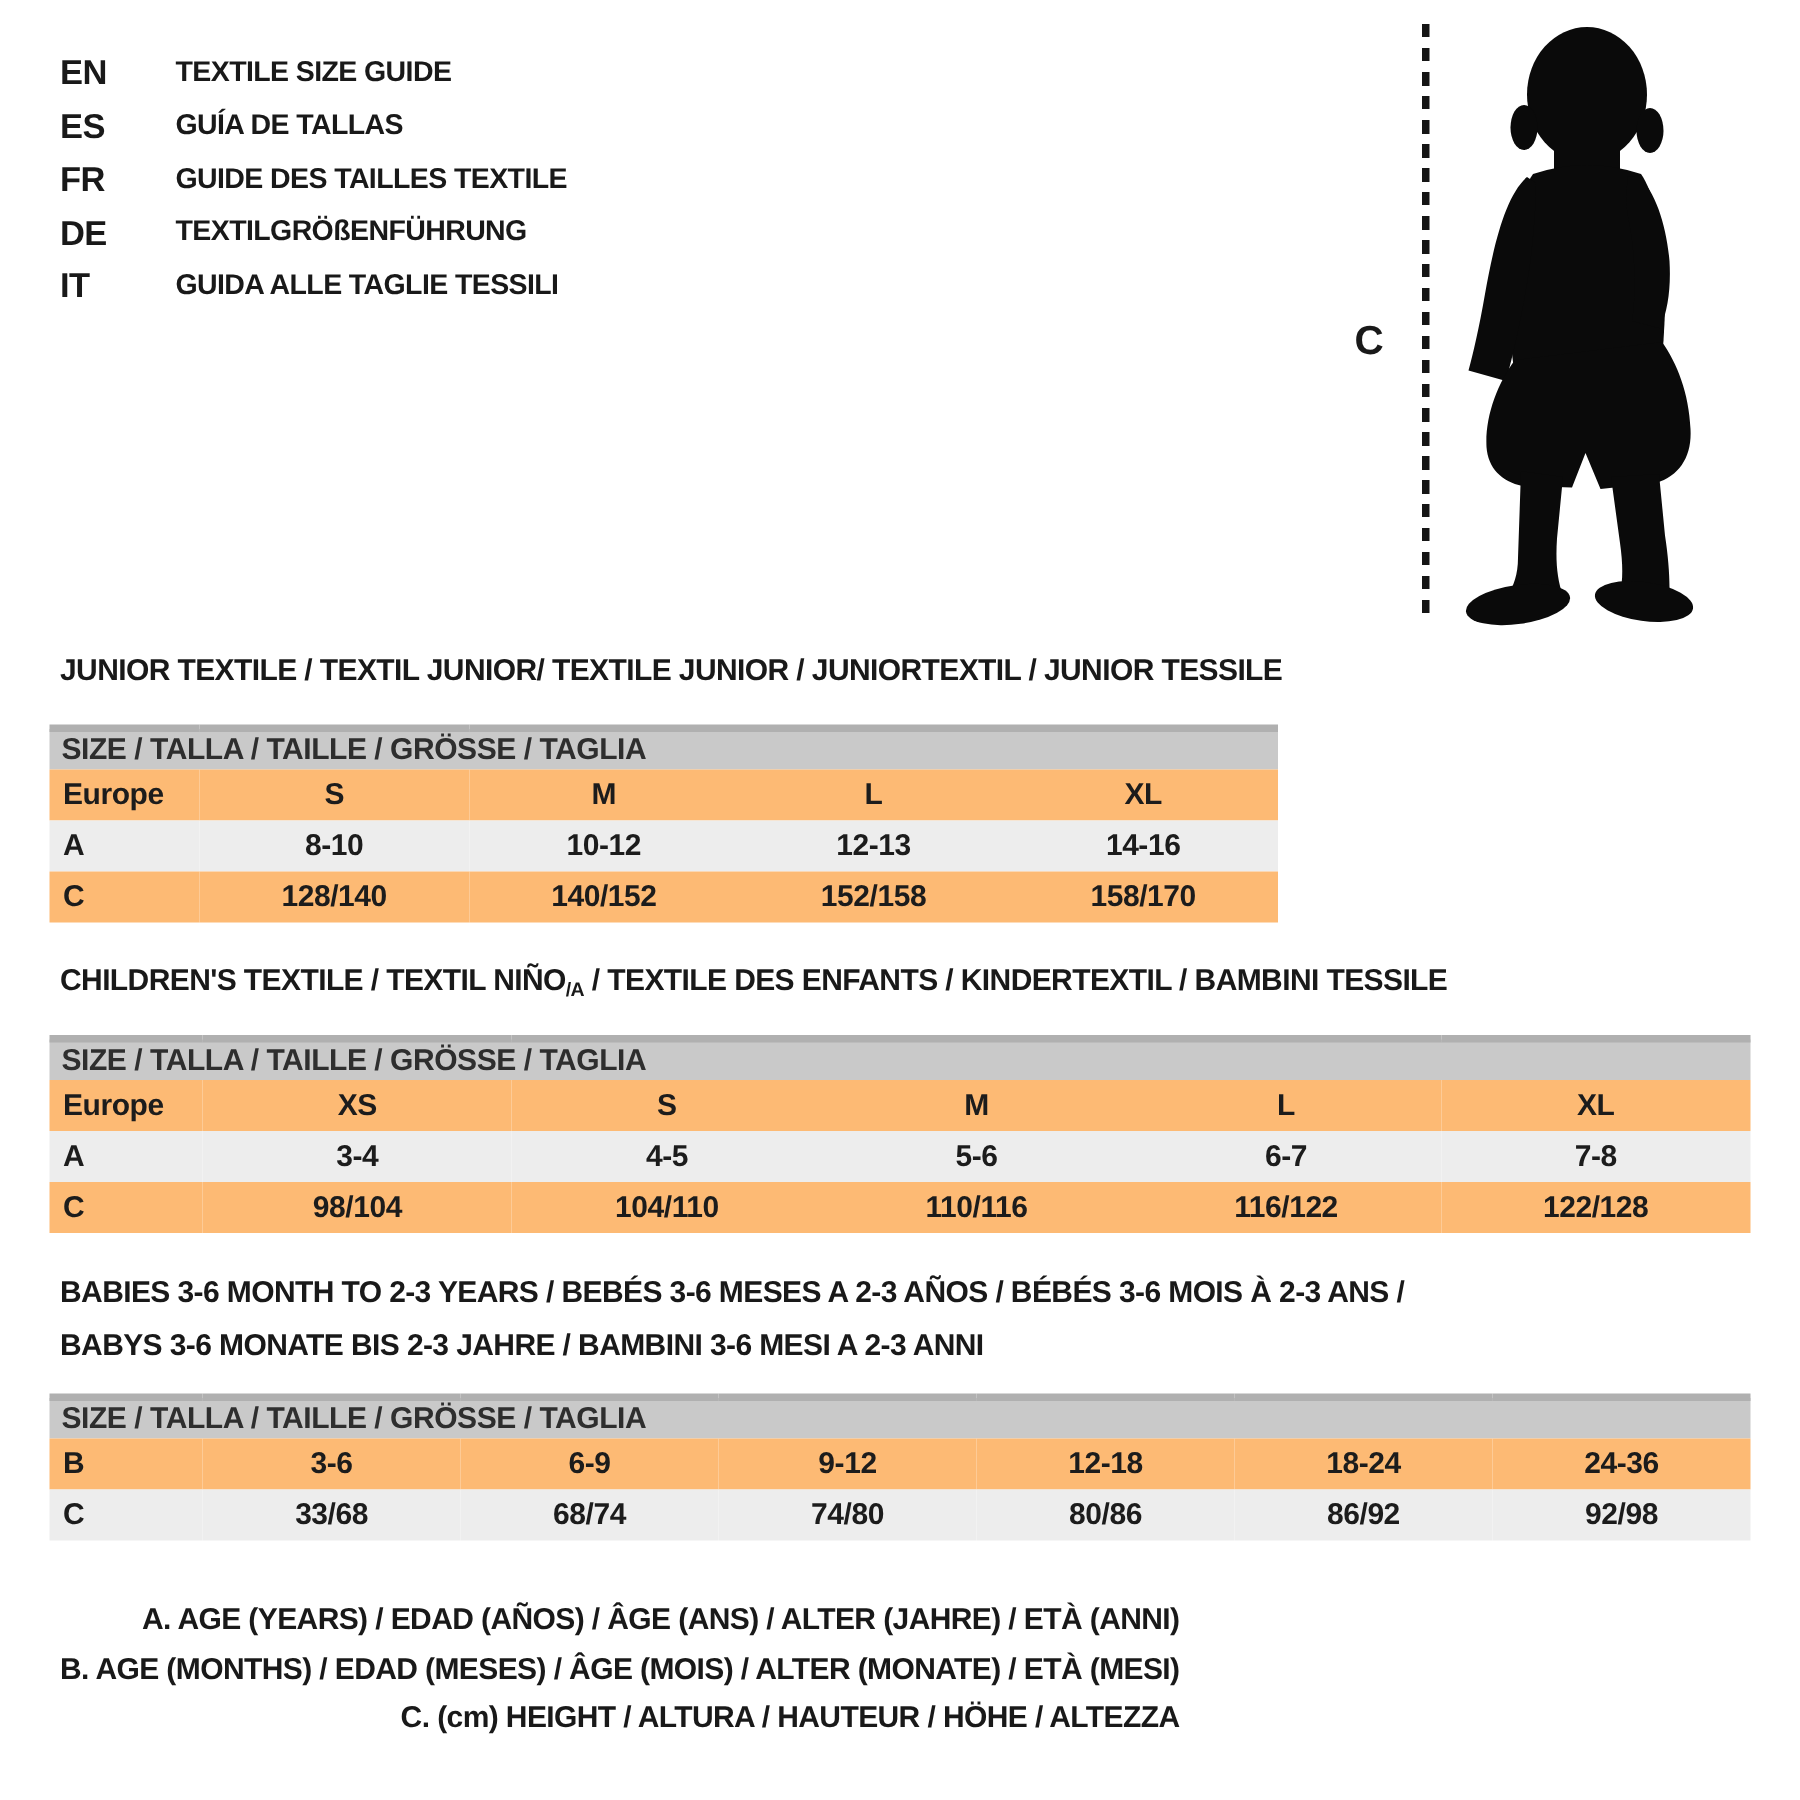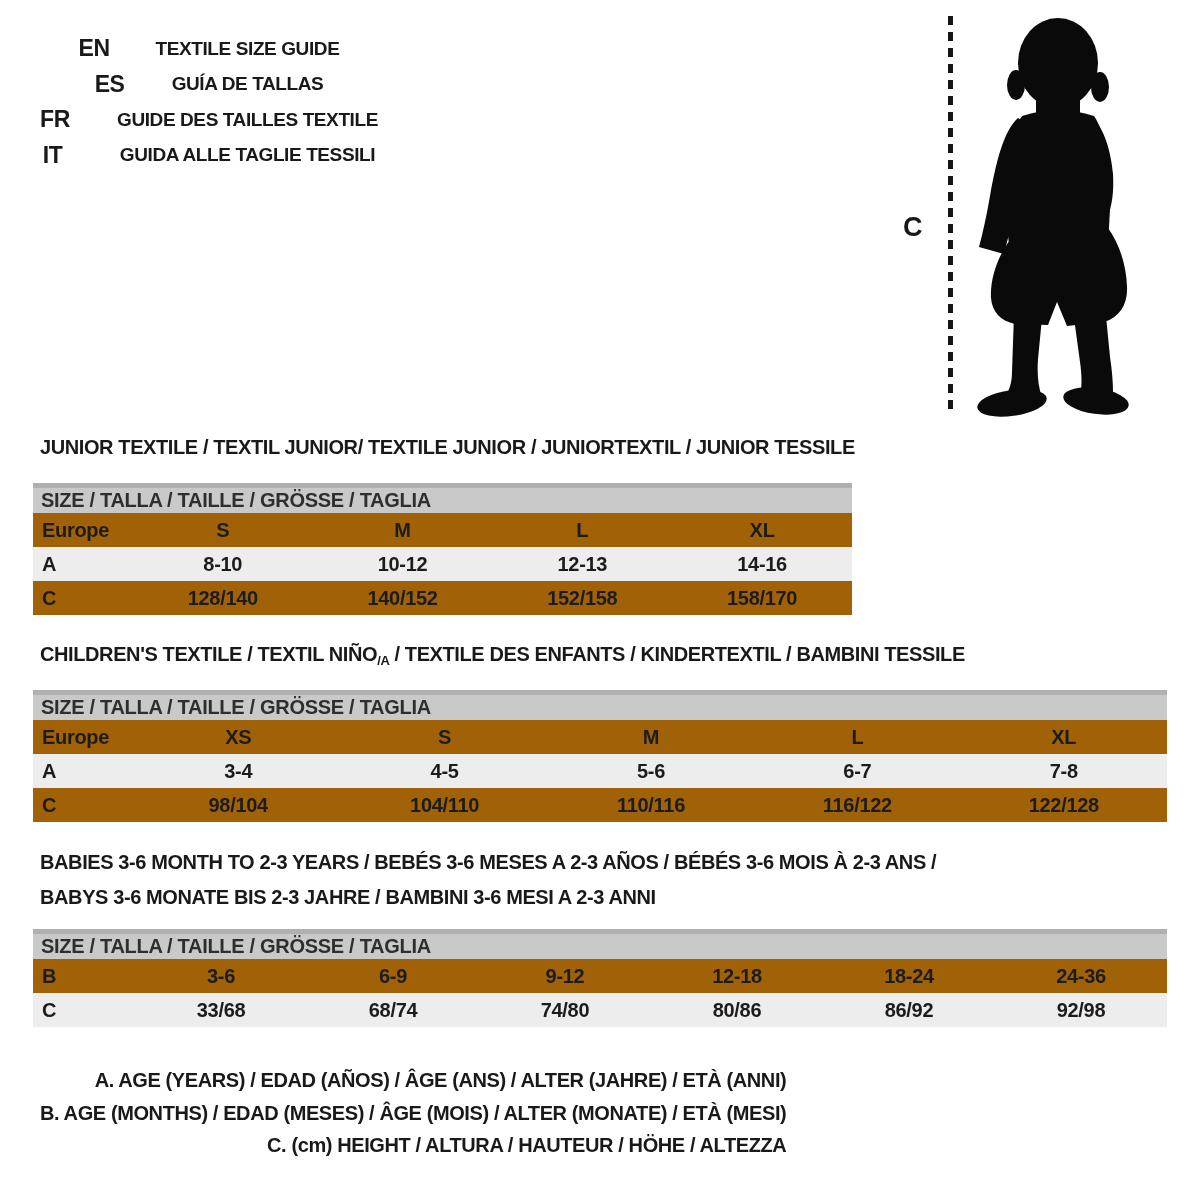--- a/index.html
+++ b/index.html
@@ -9,21 +9,21 @@
     position: relative;
     overflow: hidden;
     font-family: "Liberation Sans", "DejaVu Sans", sans-serif;
     color: #191919;
     -webkit-font-smoothing: antialiased;
   }
   .abs { position: absolute; }
 
   
   .languages { left: 40px; top: 31px; }
-  .lang-row { display: flex; height: 35.5px; align-items: center; justify-content: center; }
+  .lang-row { display: flex; height: 35.5px; align-items: center; }
   .lang-code {
     width: 77px; font-size: 23px; font-weight: 700; letter-spacing: -0.4px;
   }
   .lang-label { font-size: 19px; font-weight: 700; letter-spacing: -0.4px; }
 
   
   .height-line {
     left: 948px; top: 16px; width: 5px; height: 400px;
     background: repeating-linear-gradient(to bottom, #151515 0 9px, transparent 9px 16px);
   }
@@ -56,21 +56,21 @@
     background: #c9c9c9;
     border-top: 5px solid #b0b0b0;
     height: 25px;
     font-size: 20px; color: #2e2e2e;
     text-align: left; padding-left: 8px;
     letter-spacing: -0.3px;
     white-space: nowrap;
   }
   tr.r td { height: 34px; text-align: center; }
   tr.r td.lab { text-align: left; padding-left: 9px; }
-  tr.white td { background: #a16207; }
+  tr.white td { background: #fdba74; }
   tr.gray  td { background: #ededed; }
 
   
   .legend { left: 40px; top: 1064px; }
   .legend-line {
     font-size: 20px; font-weight: 700; letter-spacing: -0.4px;
     line-height: 32.5px; white-space: nowrap; text-align: right;
   }
 </style>
 </head>
@@ -81,20 +81,24 @@
     <span class="lang-code">EN</span>
     <span class="lang-label">TEXTILE SIZE GUIDE</span>
   </div>
   <div class="lang-row">
     <span class="lang-code">ES</span>
     <span class="lang-label">GUÍA DE TALLAS</span>
   </div>
   <div class="lang-row">
     <span class="lang-code">FR</span>
     <span class="lang-label">GUIDE DES TAILLES TEXTILE</span>
+  </div>
+  <div class="lang-row">
+    <span class="lang-code">DE</span>
+    <span class="lang-label">TEXTILGRÖßENFÜHRUNG</span>
   </div>
   <div class="lang-row">
     <span class="lang-code">IT</span>
     <span class="lang-label">GUIDA ALLE TAGLIE TESSILI</span>
   </div>
 </div>
 
 <span class="abs height-label">C</span>
 <div class="abs height-line"></div>
 <div class="abs baby">

